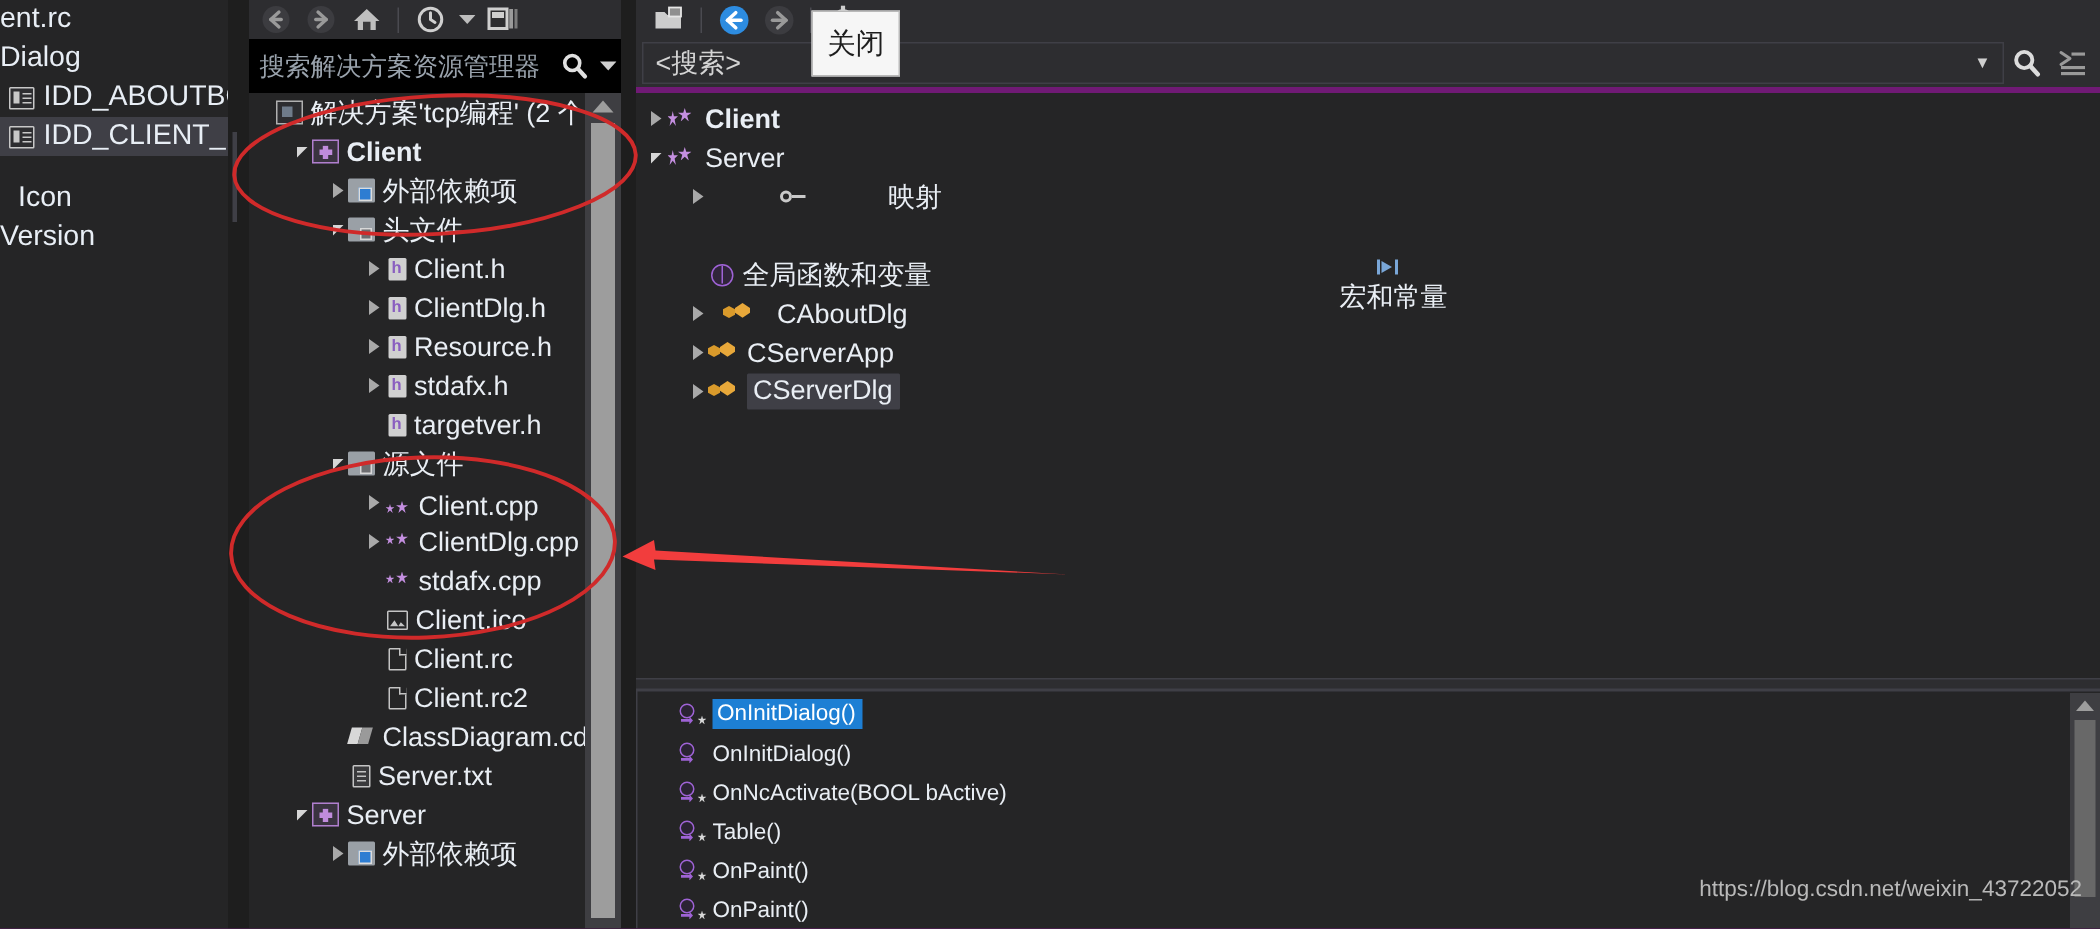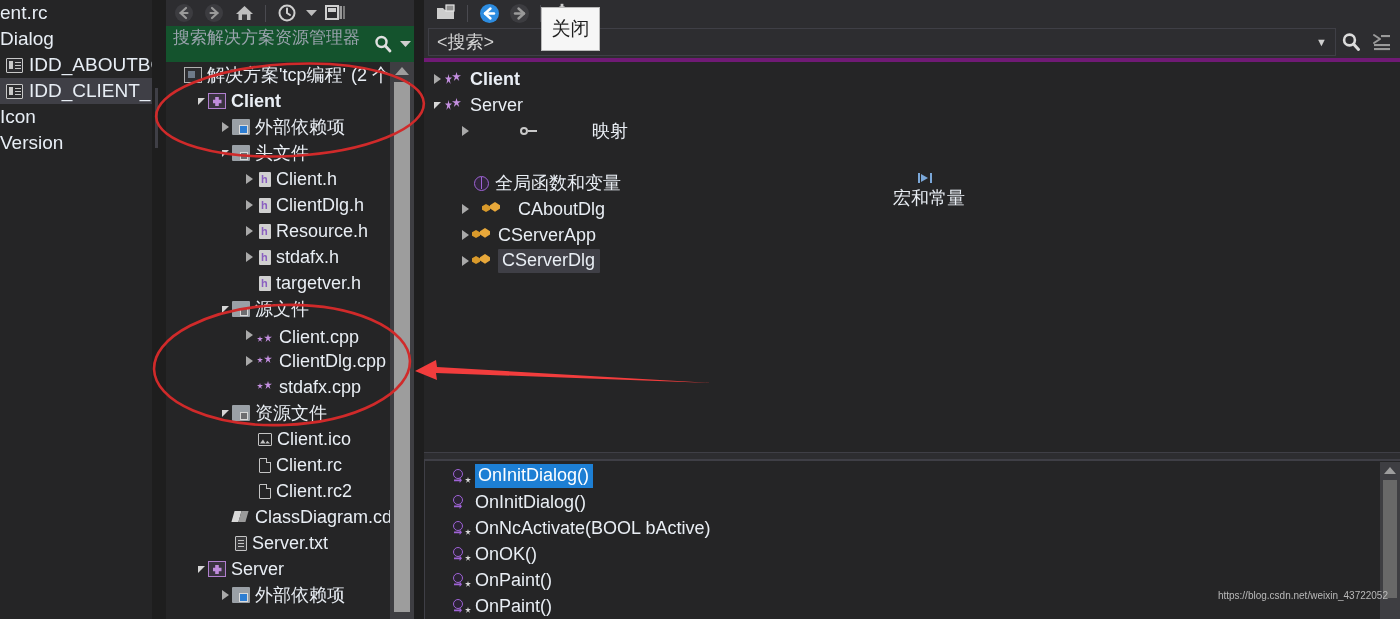--- a/index.html
+++ b/index.html
@@ -55,21 +55,21 @@
     height:26px;background:#2d2d30;display:flex;align-items:center;
     padding-left:4px;gap:2px;
   }
   .tbbtn{
     width:28px;height:24px;display:flex;align-items:center;justify-content:center;
     color:#9a9a9a;
   }
   .tbsep{width:1px;height:17px;background:#4a4a50;margin:0 5px;}
   .tbbtn svg{display:block;}
   #se-search{
-    height:36px;background:#14532d;display:flex;
+    height:36px;background:#000000;display:flex;align-items:center;
     border-bottom:1px solid #3f3f46;
   }
   #se-search .field{
     flex:1;color:#9aa3ad;font-size:17px;padding-left:7px;white-space:nowrap;
     overflow:hidden;
   }
   #se-search .magn{width:26px;display:flex;align-items:center;justify-content:center;color:#dcdcdc;}
   #se-search .caret{width:18px;display:flex;align-items:center;justify-content:center;color:#cfcfcf;}
 
   #se-tree{
@@ -206,21 +206,21 @@
   
   #cv-splitter{
     position:absolute;left:0;top:452px;right:0;height:8px;background:#2d2d30;
     border-top:1px solid #3f3f46;border-bottom:1px solid #3f3f46;box-sizing:border-box;
   }
   #cv-members{
     position:absolute;left:0;top:460px;right:0;bottom:0;background:#252526;
     padding-top:2px;box-sizing:border-box;overflow:hidden;
     border:1px solid #3f3f46;border-right:none;border-bottom:none;
   }
-  .mrow{display:flex;align-items:center;height:26px;color:#e9eef4;font-size:18px;
+  .mrow{display:flex;align-items:center;height:26px;color:#e9eef4;font-size:15px;
     white-space:nowrap;padding-left:26px;}
   .micon{width:20px;height:16px;flex:0 0 auto;margin-right:4px;position:relative;}
   .ic-meth::before{content:"";position:absolute;left:2px;top:1px;width:10px;height:10px;
     border:1.5px solid #9f63d6;border-radius:50%;box-sizing:border-box;background:#2a2333;}
   .ic-meth::after{content:"";position:absolute;left:3px;top:9px;width:8px;height:6px;
     background:#9f63d6;clip-path:polygon(0 40%,70% 40%,70% 10%,100% 55%,70% 100%,70% 70%,0 70%);}
   .ic-meth.star i{position:absolute;right:0;bottom:1px;width:6px;height:6px;
     background:#d8d8d8;clip-path:polygon(50% 0,61% 35%,100% 35%,68% 57%,80% 100%,50% 72%,20% 100%,32% 57%,0 35%,39% 35%);}
   .mrow .mhl{background:#1d7fd4;color:#ffffff;padding:1px 4px 2px 3px;}
 
@@ -234,21 +234,21 @@
 
   
   #tooltip{
     position:absolute;left:541px;top:7px;width:57px;height:42px;
     background:#f6f6f6;border:1px solid #b9b9b9;color:#1e1e1e;font-size:19px;
     display:flex;align-items:center;justify-content:center;z-index:40;
   }
 
   
   #watermark{
-    position:absolute;right:12px;bottom:18px;color:#b9b9b9;font-size:10px;z-index:30;
+    position:absolute;right:12px;bottom:18px;color:#b9b9b9;font-size:15px;z-index:30;
     font-family:"Liberation Sans",sans-serif;
   }
 
   
   #annotations{position:absolute;inset:0;pointer-events:none;z-index:50;}
 </style>
 </head>
 <body>
 
 <div class="root">
@@ -261,21 +261,21 @@
         <span>Dialog</span>
       </div>
       <div class="rvrow" style="padding-left: 6px;">
         <span class="rvicon ico-dlg"></span>
         <span>IDD_ABOUTBO</span>
       </div>
       <div class="rvrow sel" style="padding-left: 6px;">
         <span class="rvicon ico-dlg"></span>
         <span>IDD_CLIENT_DI</span>
       </div>
-      <div class="rvrow" style="padding-left: 0px;">
+      <div class="rvrow" style="padding-left: 12px; margin-top: 15px;">
         <span>Icon</span>
       </div>
       <div class="rvrow" style="padding-left: 0px;">
         <span>Version</span>
       </div>
     </div>
 
   <div id="left-divider">
     <div class="grip"></div>
   </div>
@@ -418,27 +418,20 @@
           <div class="exp">
             <div class="tri-r"></div>
           </div>
           <span class="ticon ic-cpp"></span>
           <span class="tlabel">ClientDlg.cpp</span>
         </div>
         <div class="trow" style="padding-left: 76px;">
           <div class="exp"></div>
           <span class="ticon ic-cpp"></span>
           <span class="tlabel">stdafx.cpp</span>
-        </div>
-        <div class="trow" style="padding-left: 52px;">
-          <div class="exp">
-            <div class="tri-d"></div>
-          </div>
-          <span class="ticon ic-filter"></span>
-          <span class="tlabel">资源文件</span>
         </div>
         <div class="trow" style="padding-left: 76px;">
           <div class="exp"></div>
           <span class="ticon ic-img"></span>
           <span class="tlabel">Client.ico</span>
         </div>
         <div class="trow" style="padding-left: 76px;">
           <div class="exp"></div>
           <span class="ticon ic-doc"></span>
           <span class="tlabel">Client.rc</span>
@@ -622,21 +615,21 @@
         <div class="mrow">
           <span class="micon ic-meth star">
             <i></i>
           </span>
           <span>OnNcActivate(BOOL bActive)</span>
         </div>
         <div class="mrow">
           <span class="micon ic-meth star">
             <i></i>
           </span>
-          <span>OnOK()</span>
+          <span>Table()</span>
         </div>
         <div class="mrow">
           <span class="micon ic-meth star">
             <i></i>
           </span>
           <span>OnPaint()</span>
         </div>
         <div class="mrow">
           <span class="micon ic-meth star">
             <i></i>

